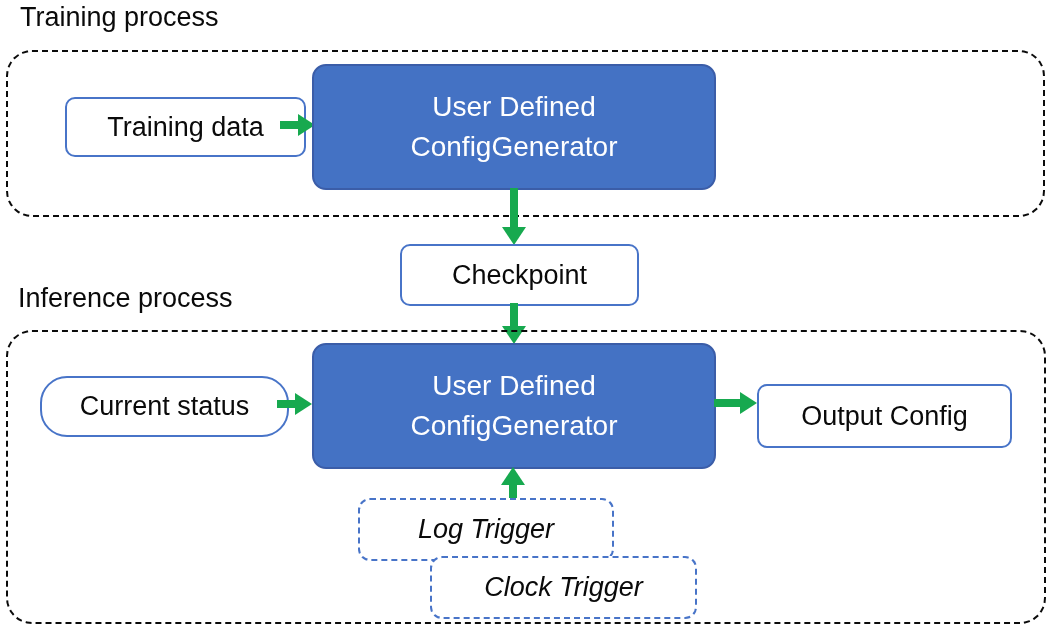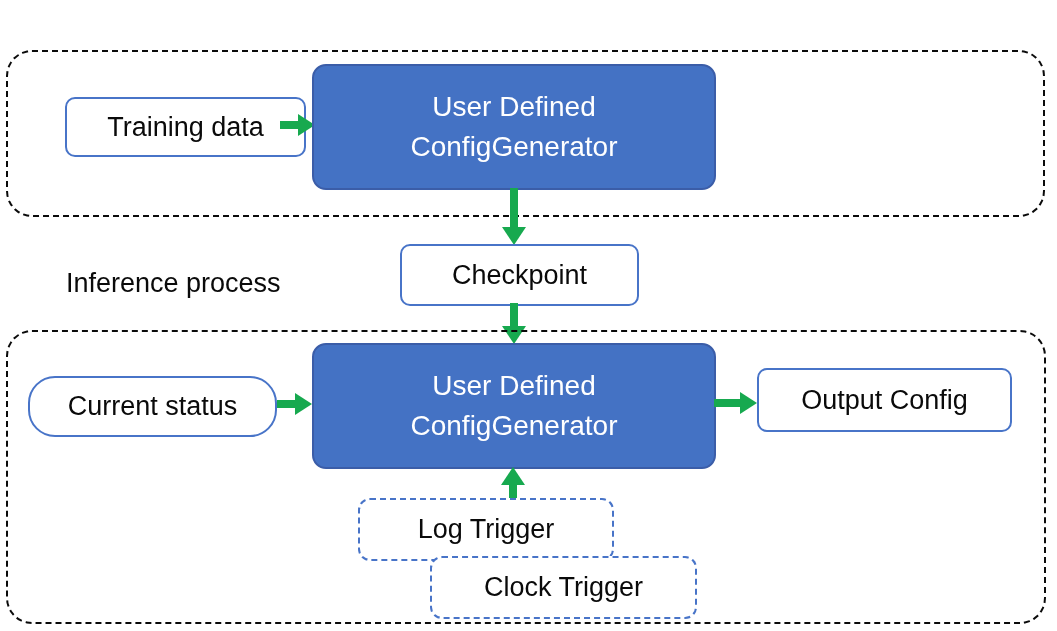--- a/index.html
+++ b/index.html
@@ -57,20 +57,21 @@
     position: absolute;
     background: #ffffff;
     border: 2px dashed #4874c8;
     border-radius: 12px;
     display: flex;
     align-items: center;
     justify-content: center;
     font-size: 27px;
     color: #0a0a0a;
     white-space: nowrap;
+    font-style: italic;
   }
   .shaft {
     position: absolute;
     background: #17a94f;
   }
   .head-right {
     position: absolute;
     width: 0; height: 0;
     border-left: 17px solid #17a94f;
     border-top: 11px solid transparent;
@@ -89,20 +90,21 @@
     border-bottom: 18px solid #17a94f;
     border-left: 12px solid transparent;
     border-right: 12px solid transparent;
   }
 </style>
 </head>
 <body>
 
 <div class="canvas">
 
+  <div class="section-label" style="left:20px; top:2px;">Training process</div>
 
   <div class="process-region" style="left:6px; top:50px; width:1035px; height:163px;"></div>
 
   <div class="white-box" style="left:40px; top:97px; width:237px; height:56px;margin-left:25px;">
     <span>Training data</span>
   </div>
 
   <div>
     <div class="shaft" style="left:280px; top:121px; width:19px; height:8px;"></div>
     <div class="head-right" style="left:298px; top:114px;"></div>
@@ -120,44 +122,44 @@
 
   <div class="white-box" style="left:400px; top:244px; width:235px; height:58px;">
     <span>Checkpoint</span>
   </div>
 
   <div>
     <div class="shaft" style="left:510px; top:303px; width:8px; height:24px;"></div>
     <div class="head-down" style="left:502px; top:326px;"></div>
   </div>
 
-  <div class="section-label" style="left:18px; top:268px;margin-left:48px;">Inference process</div>
+  <div class="section-label" style="left:18px; top:283px;">Inference process</div>
 
   <div class="process-region" style="left:6px; top:330px; width:1036px; height:290px;"></div>
 
-  <div class="white-box" style="left:28px; top:376px; width:245px; height:57px;border-radius:27px;">
+  <div class="white-box" style="left:40px; top:376px; width:245px; height:57px;border-radius:27px;">
     <span>Current status</span>
   </div>
 
   <div>
     <div class="shaft" style="left:277px; top:400px; width:19px; height:8px;"></div>
     <div class="head-right" style="left:295px; top:393px;"></div>
   </div>
 
   <div class="blue-box" style="left:312px; top:343px; width:400px; height:122px;">
     <span>User Defined</span>
     <span>ConfigGenerator</span>
   </div>
 
   <div>
     <div class="shaft" style="left:714px; top:399px; width:27px; height:8px;"></div>
     <div class="head-right" style="left:740px; top:392px;"></div>
   </div>
 
-  <div class="white-box" style="left:757px; top:368px; width:251px; height:60px;text-align:right;">
+  <div class="white-box" style="left:757px; top:384px; width:251px; height:60px;text-align:right;">
     <span>Output Config</span>
   </div>
 
   <div>
     <div class="head-up" style="left:501px; top:467px;"></div>
     <div class="shaft" style="left:509px; top:484px; width:8px; height:14px;"></div>
   </div>
 
   <div class="trigger-box" style="left:358px; top:498px; width:252px; height:59px; z-index:1;">
     <span>Log Trigger</span>

